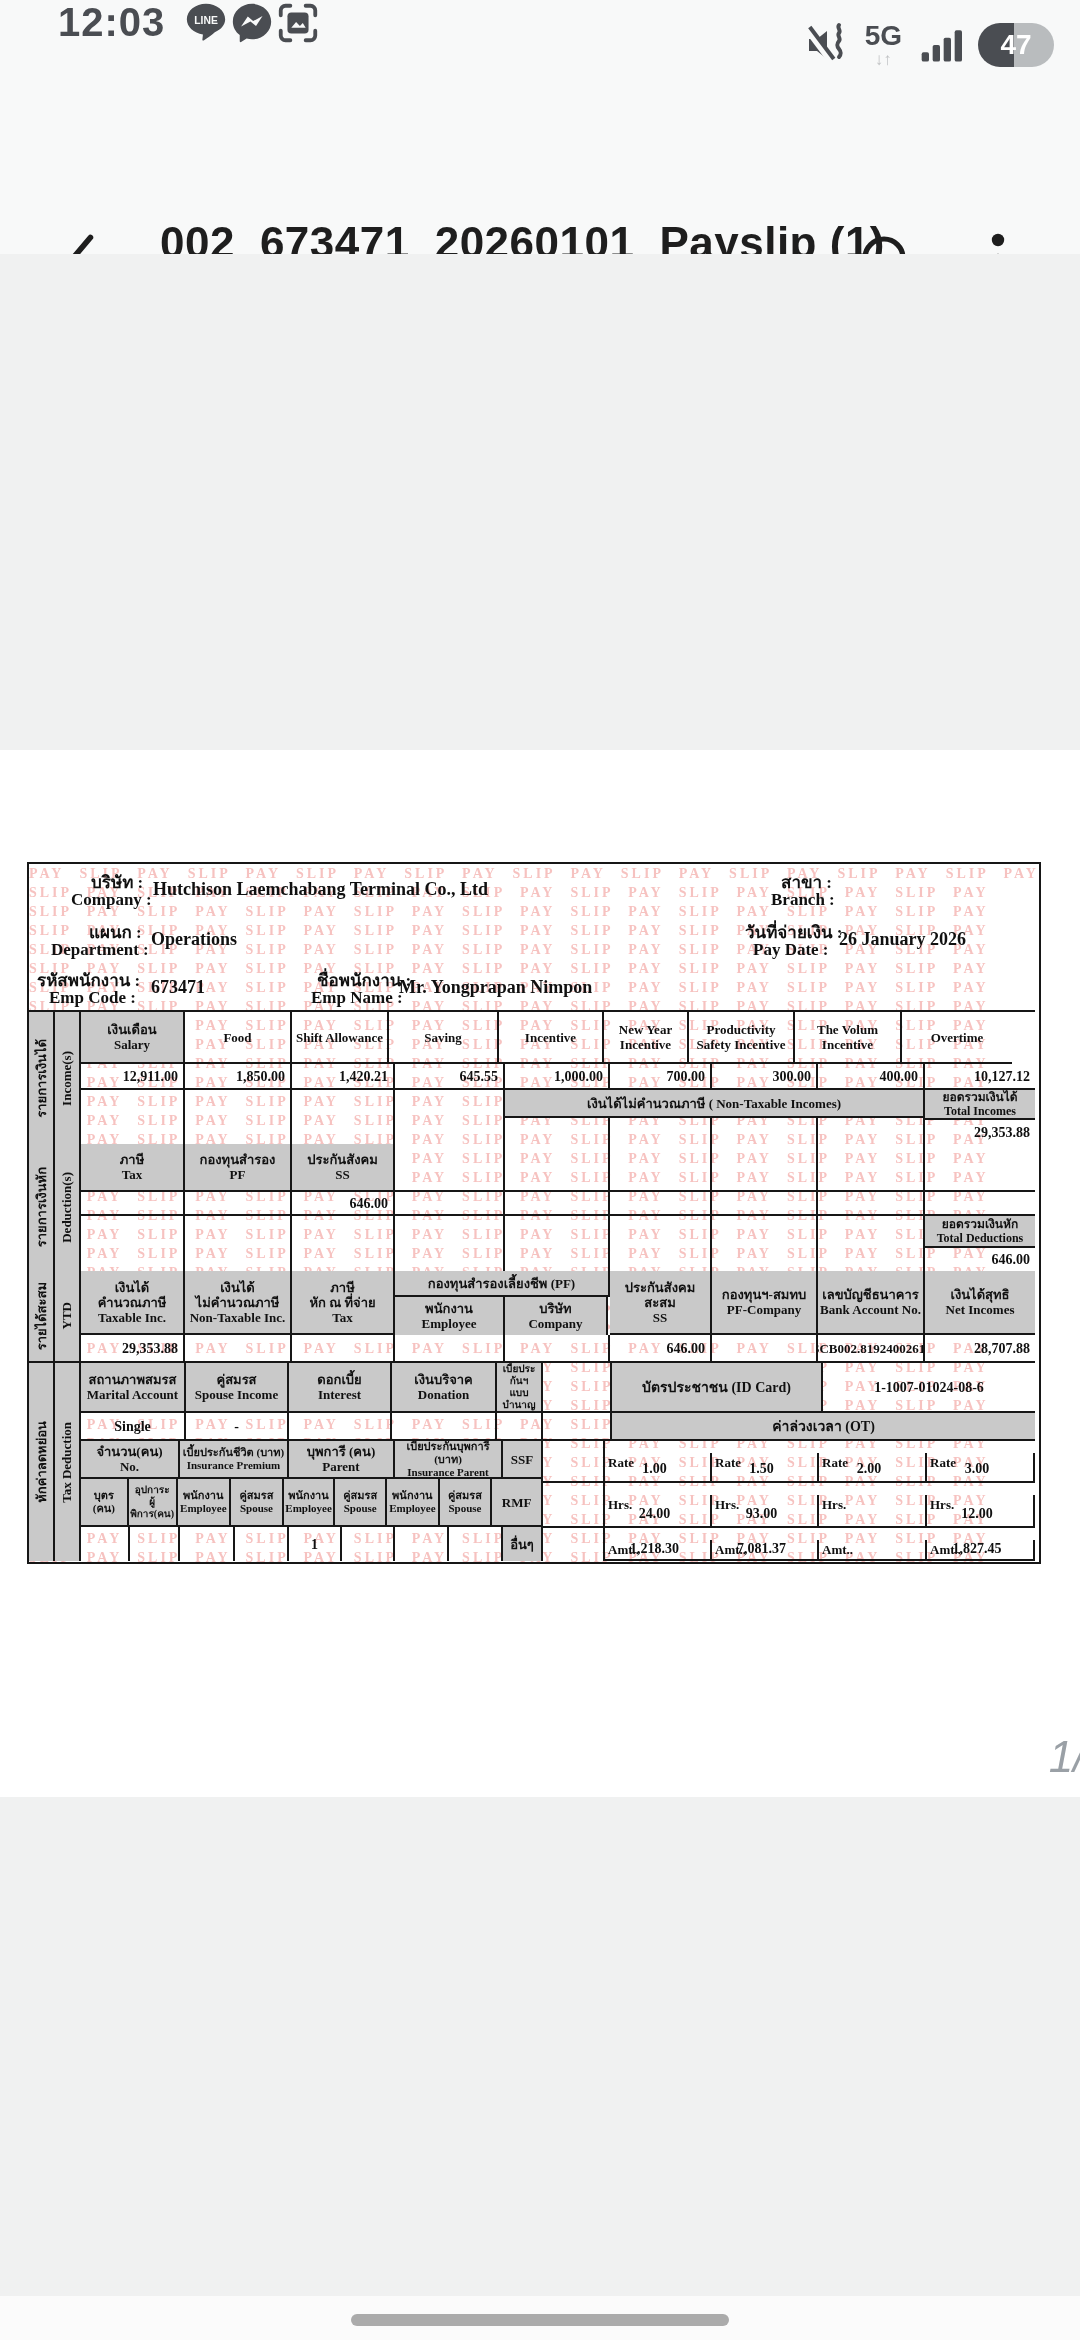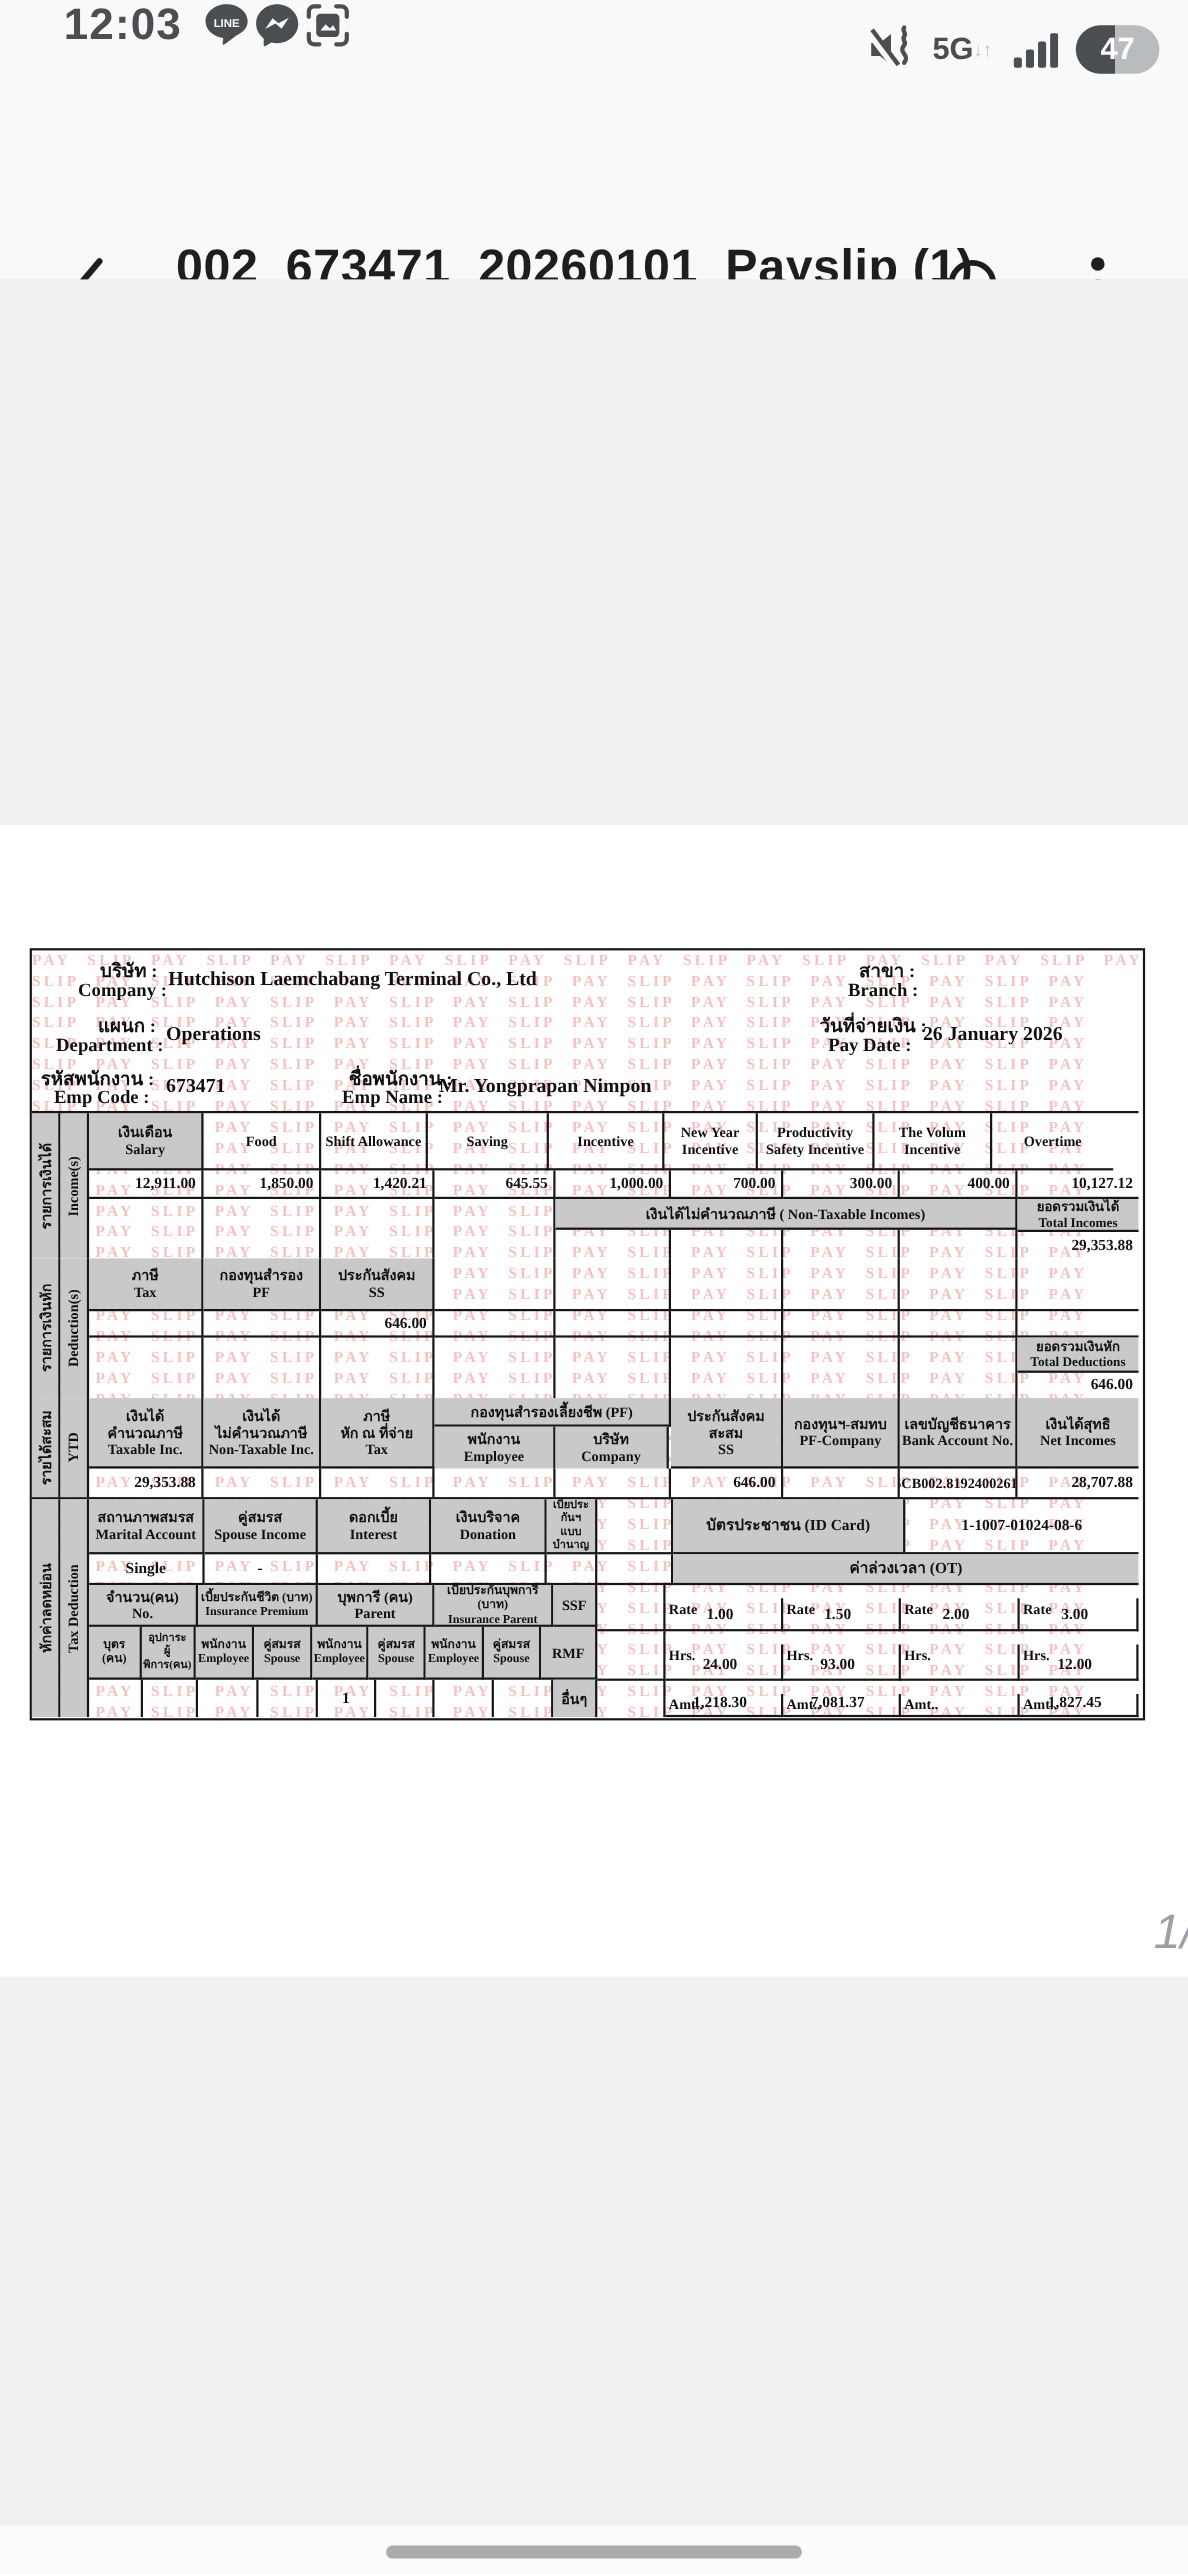--- a/index.html
+++ b/index.html
@@ -4,21 +4,21 @@
 <style>
   html,body{margin:0;padding:0;}
   body{width:1080px;height:2340px;position:relative;overflow:hidden;background:#f0f0f0;
        font-family:"Liberation Sans",sans-serif;}
   .abs{position:absolute;}
   
   .topbar{left:0;top:0;width:1080px;height:90px;background:#f8f9f9;display:flex;align-items:flex-start;}
   .time{font-size:40px;font-weight:700;color:#4a4d52;margin-left:58px;letter-spacing:1px;}
   .notif{display:flex;align-items:center;margin-left:18px;}
   .sticons{position:absolute;right:26px;top:0;height:90px;display:flex;align-items:center;gap:16px;}
-  .fiveg{display:flex;flex-direction:row;align-items:center;line-height:1;}
+  .fiveg{display:flex;flex-direction:column;align-items:center;line-height:1;}
   .fiveg b{font-size:28px;color:#4a4d52;}
   .fiveg span{font-size:17px;color:#c0c2c4;font-weight:700;margin-top:1px;}
   .battery{width:76px;height:44px;border-radius:22px;background:linear-gradient(to right,#4a4d52 47%,#b9bcbe 47%);
            display:flex;align-items:center;justify-content:center;color:#fff;font-size:28px;font-weight:700;}
   .appheader{left:0;top:90px;width:1080px;height:164px;background:#f8f9f9;}
   .backbtn{left:58px;top:140px;}
   .apptitle{left:160px;top:128px;font-size:44px;font-weight:600;color:#1e1e1e;letter-spacing:.5px;}
   .appsub{left:162px;top:190px;font-size:29px;color:#2c2c2c;}
   .searchbtn{left:852px;top:136px;}
   .menubtn{left:968px;top:134px;}

